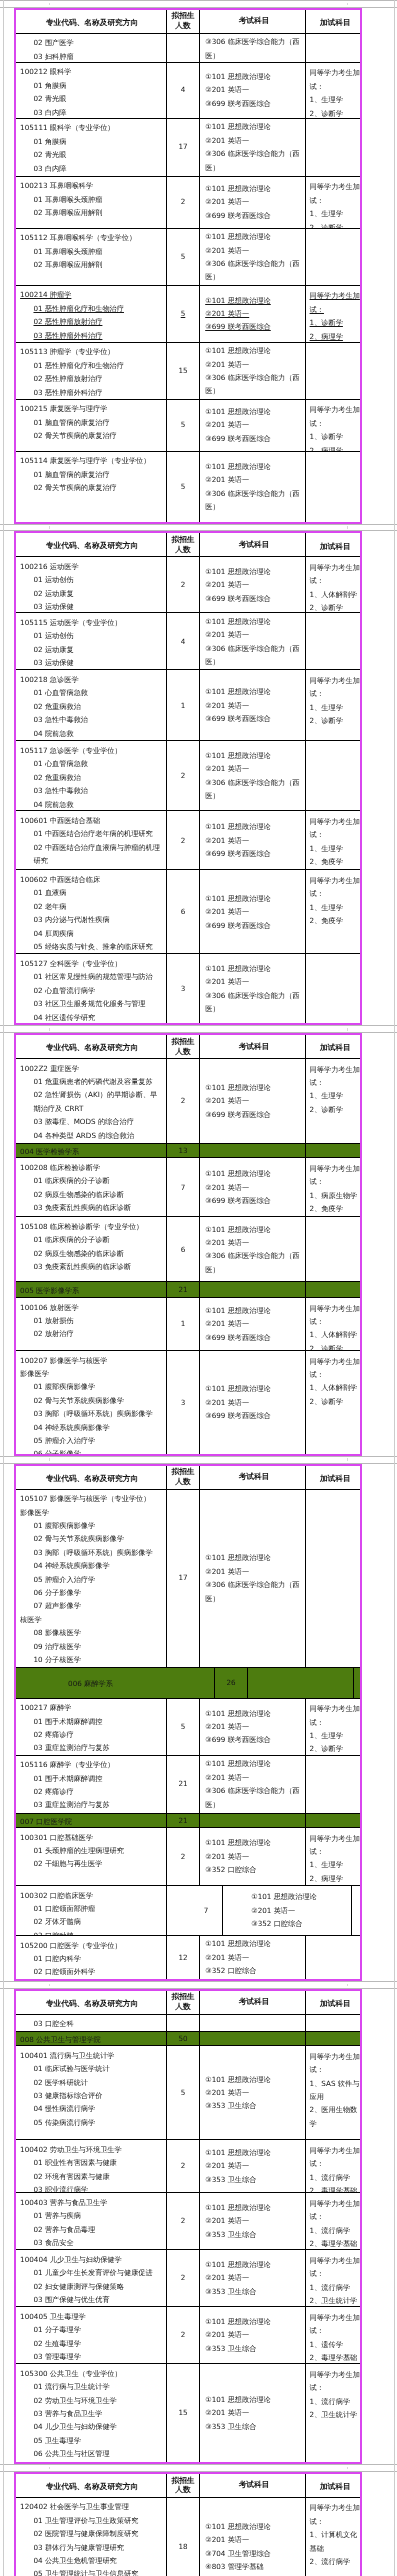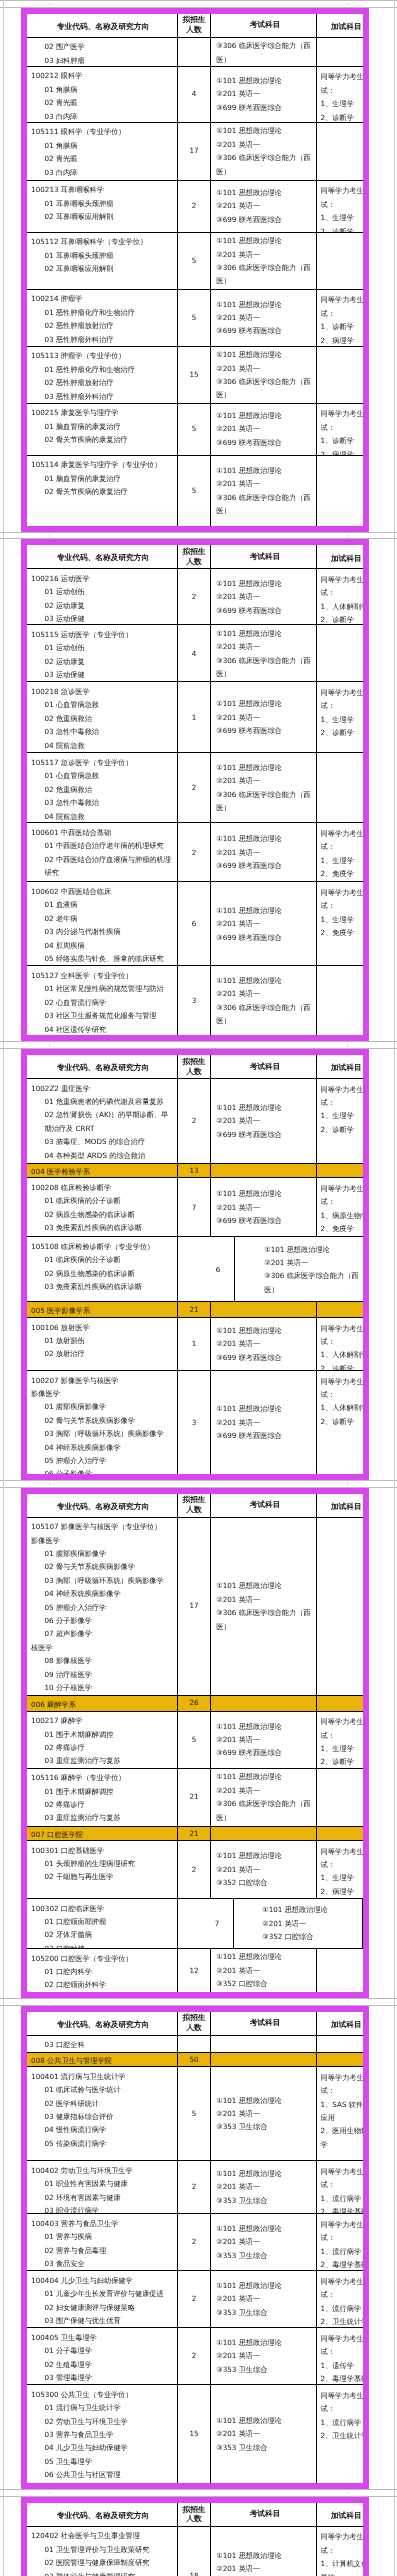--- a/index.html
+++ b/index.html
@@ -16,22 +16,22 @@
     height:7.7px;box-sizing:border-box;
     border-top:1px solid #b9b9b9;border-bottom:1px solid #b9b9b9;
     position:relative;background:#ffffff;
   }
   .psep::before,.psep::after{
     content:"";position:absolute;top:1.5px;bottom:1.5px;width:1px;background:#d9d9d9;
   }
   .psep::before{left:49px;} .psep::after{right:49px;}
 
   .page{
-    width:348px;margin-left:21px;box-sizing:border-box;
-    border:6px solid #d946ef;background:#fff;
+    width:348px;margin-left:14px;box-sizing:border-box;
+    border:2px solid #d946ef;background:#fff;
   }
   .drow{
     display:grid;grid-template-columns:151px 33px 106px 56px;
     border-top:0.5px solid #000;box-sizing:border-box;overflow:hidden;
   }
   .drow:first-child{border-top:none;}
   .cell{
     border-right:0.5px solid #000;box-sizing:border-box;overflow:hidden;
     font-size:7.2px;line-height:13.4px;
   }
@@ -40,21 +40,21 @@
   .hcell{
     display:flex;align-items:center;justify-content:center;text-align:center;
     font-size:7.7px;line-height:9.8px;padding:1px 3.1px;font-weight:bold;
   }
   .c0{padding:2.6px 2.1px 0 4.1px;}
   .line{min-height:13.4px;}
   .dir.ind{padding-left:13.4px;}
   .count{display:flex;align-items:center;justify-content:center;}
   .c2{display:flex;flex-direction:column;justify-content:center;padding:1.5px 2.1px 1.5px 5.2px;}
   .c3{padding:3.6px 1px 0 3.6px;}
-  .section-row{background:#eab308;}
+  .section-row{background:#4d7c0f;}
   .sec-name{display:flex;align-items:center;padding-left:4.1px;}
 </style>
 </head>
 <body>
 
 <div id="doc">
     <div class="psep"></div>
     <div class="page">
       <div class="drow header-row">
         <div class="cell hcell c0">专业代码、名称及研究方向</div>
@@ -140,21 +140,21 @@
         <div class="cell c1 count">
           <div class="line">5</div>
         </div>
         <div class="cell c2">
           <div class="line exline">①101 思想政治理论</div>
           <div class="line exline">②201 英语一</div>
           <div class="line exline">③306 临床医学综合能力（西医）</div>
         </div>
         <div class="cell c3"></div>
       </div>
-      <div class="drow data-row" style="height: 57px;">
+      <div class="drow data-row" style="height: 57px; text-decoration: underline;">
         <div class="cell c0">
           <div class="line code">100214 肿瘤学</div>
           <div class="line dir ind">01 恶性肿瘤化疗和生物治疗</div>
           <div class="line dir ind">02 恶性肿瘤放射治疗</div>
           <div class="line dir ind">03 恶性肿瘤外科治疗</div>
         </div>
         <div class="cell c1 count">
           <div class="line">5</div>
         </div>
         <div class="cell c2">
@@ -421,21 +421,21 @@
           <div class="line exline">①101 思想政治理论</div>
           <div class="line exline">②201 英语一</div>
           <div class="line exline">③699 联考西医综合</div>
         </div>
         <div class="cell c3">
           <div class="line exline">同等学力考生加试：</div>
           <div class="line exline">1、病原生物学</div>
           <div class="line exline">2、免疫学</div>
         </div>
       </div>
-      <div class="drow data-row" style="height: 65px; gap: 24px;">
+      <div class="drow data-row" style="height: 65px;">
         <div class="cell c0">
           <div class="line code">105108 临床检验诊断学（专业学位）</div>
           <div class="line dir ind">01 临床疾病的分子诊断</div>
           <div class="line dir ind">02 病原生物感染的临床诊断</div>
           <div class="line dir ind">03 免疫紊乱性疾病的临床诊断</div>
         </div>
         <div class="cell c1 count">
           <div class="line">6</div>
         </div>
         <div class="cell c2">
@@ -527,21 +527,21 @@
         <div class="cell c1 count">
           <div class="line">17</div>
         </div>
         <div class="cell c2">
           <div class="line exline">①101 思想政治理论</div>
           <div class="line exline">②201 英语一</div>
           <div class="line exline">③306 临床医学综合能力（西医）</div>
         </div>
         <div class="cell c3"></div>
       </div>
-      <div class="drow section-row" style="height: 16px;">
+      <div class="drow section-row" style="height: 31px; padding-left: 48px;">
         <div class="cell c0 sec-name">006 麻醉学系</div>
         <div class="cell c1 count">26</div>
         <div class="cell c2"></div>
         <div class="cell c3"></div>
       </div>
       <div class="drow data-row" style="height: 57px;">
         <div class="cell c0">
           <div class="line code">100217 麻醉学</div>
           <div class="line dir ind">01 围手术期麻醉调控</div>
           <div class="line dir ind">02 疼痛诊疗</div>

